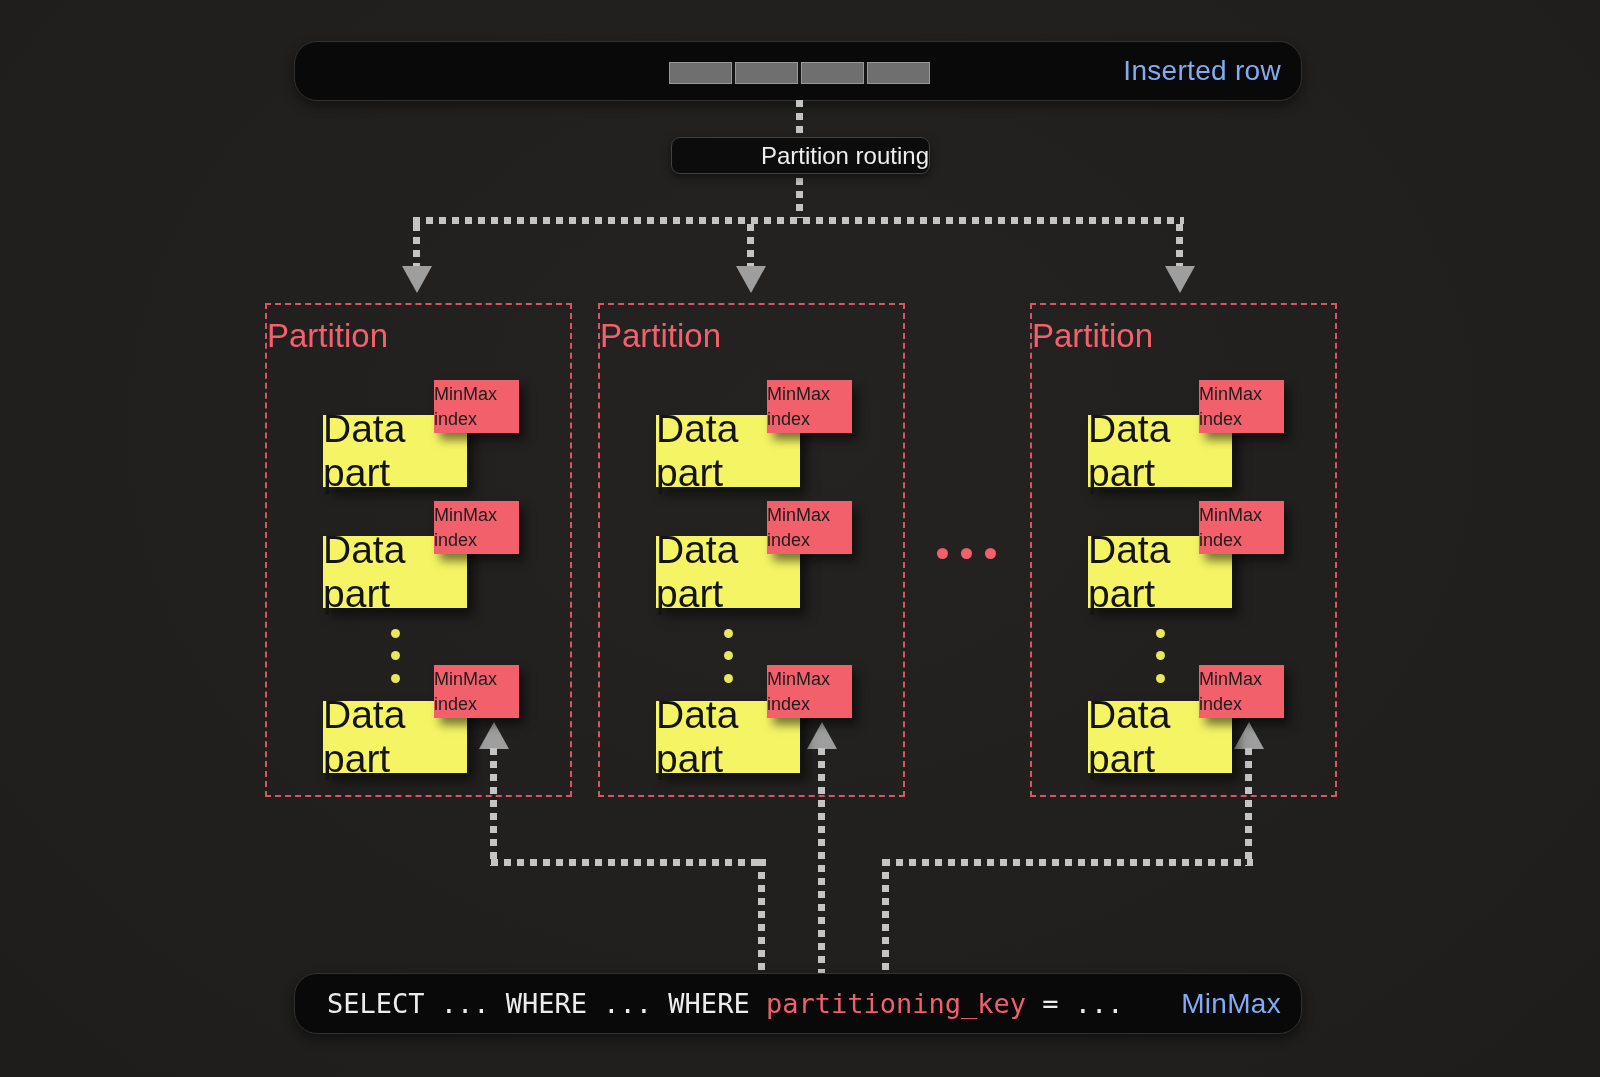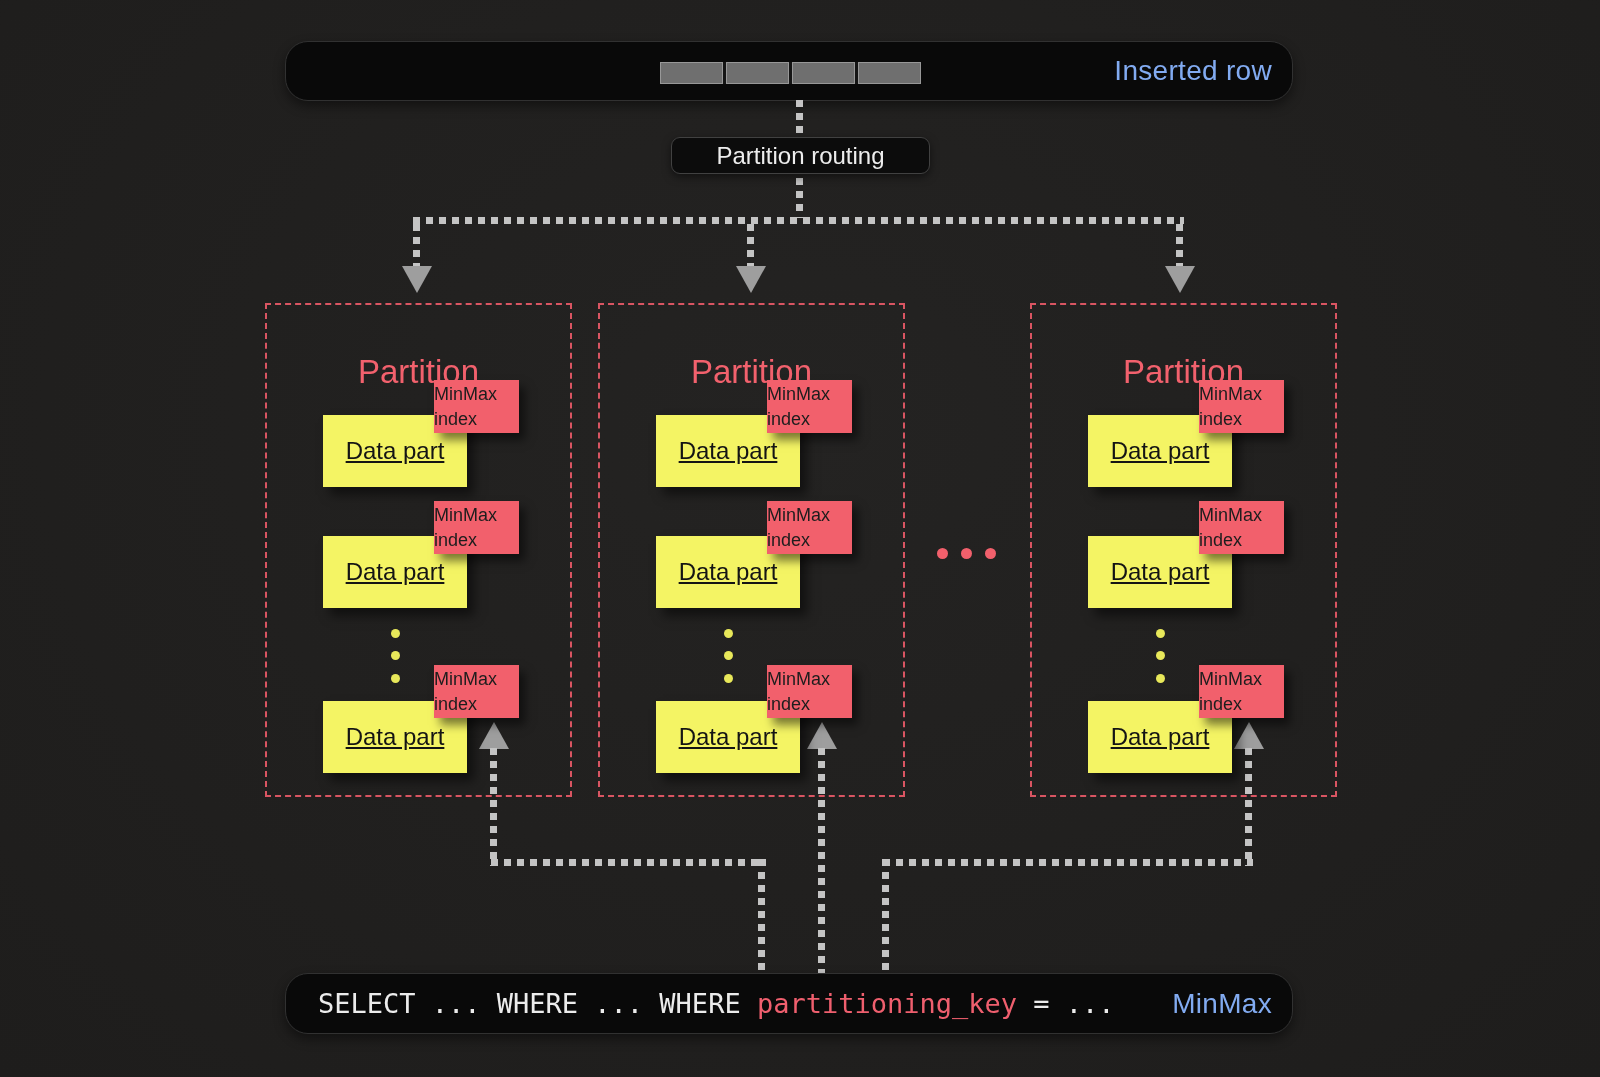--- a/index.html
+++ b/index.html
@@ -3,21 +3,21 @@
 <meta charset="utf-8">
 <style>
   html,body{margin:0;padding:0;background:#201f1e;}
   .canvas{
     position:relative;width:1600px;height:1077px;overflow:hidden;
     background:radial-gradient(ellipse at 50% 40%, #242322 0%, #1e1d1c 100%);
     font-family:"Liberation Sans", sans-serif;
   }
   
   .bar{
-    position:absolute;left:285px;width:1008px;height:60px;
+    position:absolute;left:294px;width:1008px;height:60px;
     background:#090909;border:1px solid #313131;border-radius:23px;
     box-shadow:0 5px 12px rgba(0,0,0,.45);
     display:flex;align-items:center;box-sizing:border-box;
   }
   .bar.top{top:41px;}
   .bar.bottom{top:973px;height:61px;}
   .bar-label{
     position:absolute;right:20px;top:0;height:100%;
     display:flex;align-items:center;
     font-size:28px;color:#82abf1;letter-spacing:.3px;
@@ -32,21 +32,21 @@
   .query-text{
     padding-left:32px;font-family:"DejaVu Sans Mono","Liberation Mono",monospace;
     font-size:27px;color:#ececec;white-space:pre;
   }
   .query-text .key{color:#ef5f6e;}
   
   .label-box{
     position:absolute;width:259px;height:37px;
     background:#0c0c0c;border:1px solid #414141;border-radius:9px;
     box-shadow:0 3px 8px rgba(0,0,0,.5);
-    display:flex;align-items:center;justify-content:center;
+    display:flex;align-items:center;justify-content:flex-end;
     font-size:24px;color:#ededed;box-sizing:border-box;z-index:5;
   }
   
   .dash-v{
     position:absolute;width:7px;
     background:repeating-linear-gradient(180deg,#c4c4c4 0 7px,transparent 7px 13px);
   }
   .dash-h{
     position:absolute;height:7px;
     background:repeating-linear-gradient(90deg,#c4c4c4 0 7px,transparent 7px 13px);
@@ -61,28 +61,28 @@
     border-left:15px solid transparent;border-right:15px solid transparent;
     border-bottom:27px solid #9e9e9e;
   }
   
   .partition{
     position:absolute;top:303px;width:307px;height:494px;
     border:2px dashed #d95562;box-sizing:border-box;
   }
   .p1{left:265px;} .p2{left:598px;} .p3{left:1030px;}
   .partition-title{
-    position:absolute;top:12px;left:0;width:100%;text-align:center;
-    font-size:33px;color:#f2616d;margin-top:36px;
+    position:absolute;top:12px;left:0;width:100%;
+    font-size:33px;color:#f2616d;
   }
   .datapart{
     position:absolute;left:56px;width:144px;height:72px;
-    background:#f4f464;color:#141414;font-size:24px;
+    background:#f4f464;color:#141414;font-size:39px;
     display:flex;align-items:center;justify-content:center;
-    box-shadow:7px 8px 10px rgba(0,0,0,.5);z-index:2;text-decoration:underline;
+    box-shadow:7px 8px 10px rgba(0,0,0,.5);z-index:2;
   }
   .minmax{
     position:absolute;left:167px;width:85px;height:53px;
     background:#f2606c;color:#1d1d1d;font-size:18px;line-height:1.35;
     display:flex;align-items:center;justify-content:center;text-align:left;
     box-shadow:6px 7px 9px rgba(0,0,0,.5);z-index:3;
   }
   .dp-top{top:110px;} .mm-top{top:75px;}
   .dp-mid{top:231px;} .mm-mid{top:196px;}
   .dp-bot{top:396px;} .mm-bot{top:360px;}

